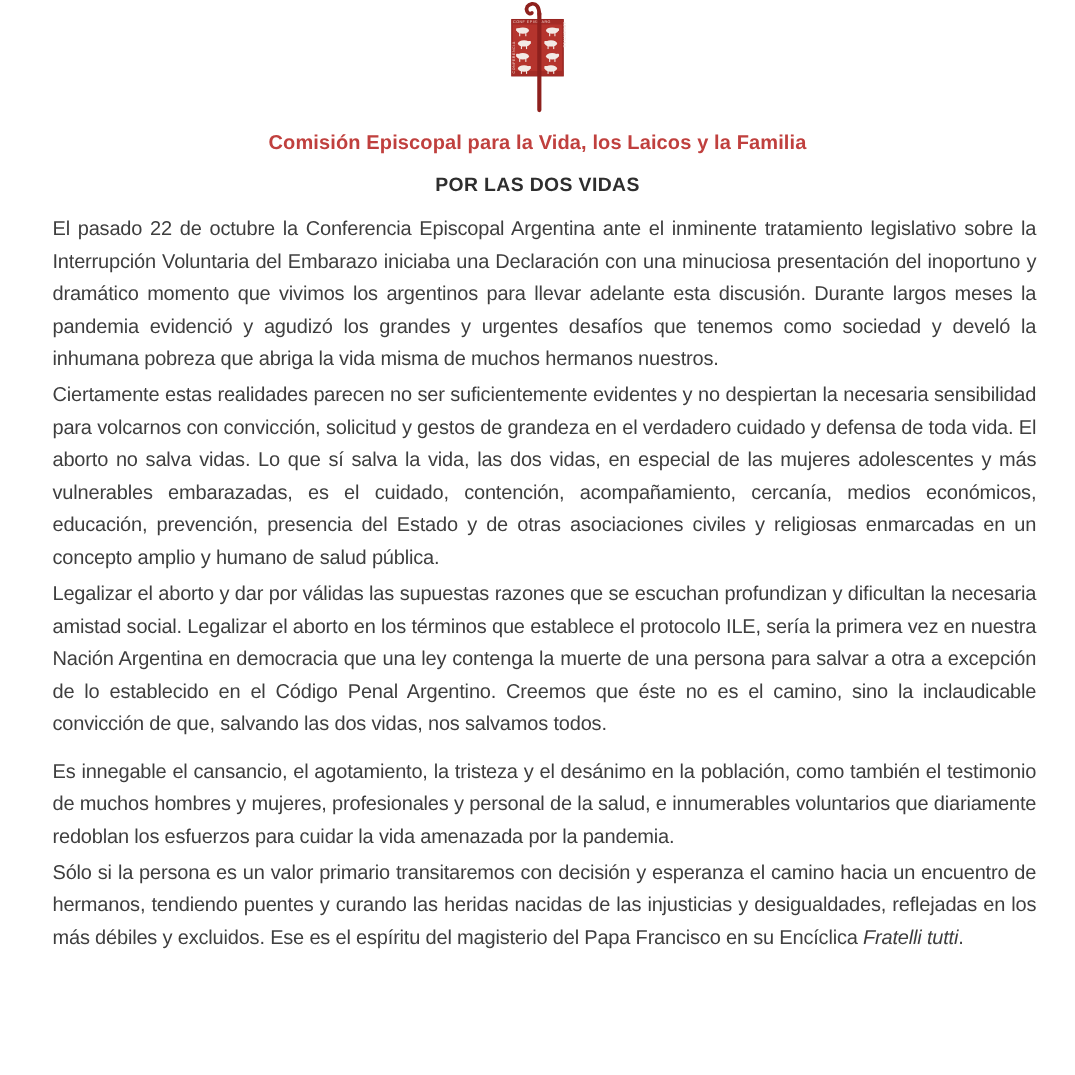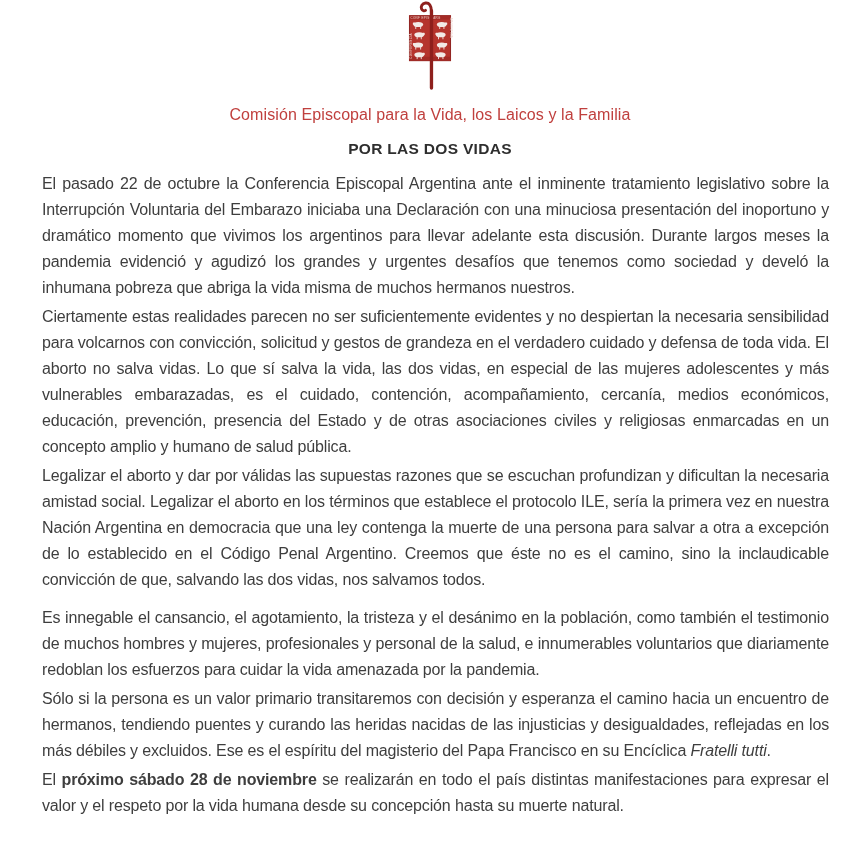--- a/index.html
+++ b/index.html
@@ -31,21 +31,21 @@
   .logo-wrap svg{display:inline-block;height:90px;width:64px;}
   .emblem-square{fill:var(--emblem-red);stroke:var(--emblem-dark);stroke-width:1;}
   .emblem-band{fill:#a42b26;}
   .emblem-staff{stroke:var(--emblem-dark);fill:none;}
   .sheep{fill:var(--emblem-light);}
   .emblem-microtext{fill:#ecd0ca;font-size:3px;letter-spacing:0.4px;font-family:"Liberation Sans",sans-serif;}
   .commission-title{
     margin-top:14px;
     text-align:center;
     color:var(--accent-red);
-    font-weight:normal;
+    font-weight:bold;
     font-size:16px;
     letter-spacing:0.1px;
   }
   .doc-title{
     margin-top:16px;
     text-align:center;
     color:var(--title-text);
     font-weight:bold;
     font-size:15.5px;
     letter-spacing:0.3px;
@@ -129,16 +129,15 @@
   <div class="commission-title">Comisión Episcopal para la Vida, los Laicos y la Familia</div>
 
   <div class="doc-title">POR LAS DOS VIDAS</div>
 
   <div class="doc-body">
       <p class="para"><span>El pasado 22 de octubre la Conferencia Episcopal Argentina ante el inminente tratamiento legislativo sobre la Interrupción Voluntaria del Embarazo iniciaba una Declaración con una minuciosa presentación del inoportuno y dramático momento que vivimos los argentinos para llevar adelante esta discusión. Durante largos meses la pandemia evidenció y agudizó los grandes y urgentes desafíos que tenemos como sociedad y develó la inhumana pobreza que abriga la vida misma de muchos hermanos nuestros.</span></p>
       <p class="para"><span>Ciertamente estas realidades parecen no ser suficientemente evidentes y no despiertan la necesaria sensibilidad para volcarnos con convicción, solicitud y gestos de grandeza en el verdadero cuidado y defensa de toda vida. El aborto no salva vidas. Lo que sí salva la vida, las dos vidas, en especial de las mujeres adolescentes y más vulnerables embarazadas, es el cuidado, contención, acompañamiento, cercanía, medios económicos, educación, prevención, presencia del Estado y de otras asociaciones civiles y religiosas enmarcadas en un concepto amplio y humano de salud pública.</span></p>
       <p class="para"><span>Legalizar el aborto y dar por válidas las supuestas razones que se escuchan profundizan y dificultan la necesaria amistad social. Legalizar el aborto en los términos que establece el protocolo ILE, sería la primera vez en nuestra Nación Argentina en democracia que una ley contenga la muerte de una persona para salvar a otra a excepción de lo establecido en el Código Penal Argentino. Creemos que éste no es el camino, sino la inclaudicable convicción de que, salvando las dos vidas, nos salvamos todos.</span></p>
       <p class="para extra-space"><span>Es innegable el cansancio, el agotamiento, la tristeza y el desánimo en la población, como también el testimonio de muchos hombres y mujeres, profesionales y personal de la salud, e innumerables voluntarios que diariamente redoblan los esfuerzos para cuidar la vida amenazada por la pandemia.</span></p>
       <p class="para"><span>Sólo si la persona es un valor primario transitaremos con decisión y esperanza el camino hacia un encuentro de hermanos, tendiendo puentes y curando las heridas nacidas de las injusticias y desigualdades, reflejadas en los más débiles y excluidos. Ese es el espíritu del magisterio del Papa Francisco en su Encíclica </span><span class="seg-italic">Fratelli tutti</span><span>.</span></p>
-      <p class="para"><span>El </span><span class="seg-bold">próximo sábado 28 de noviembre</span><span> se realizarán en todo el país distintas manifestaciones para expresar el valor y el respeto por la vida humana desde su concepción hasta su muerte natural.</span></p>
     </div>
 
 </div>
 
 </body></html>

